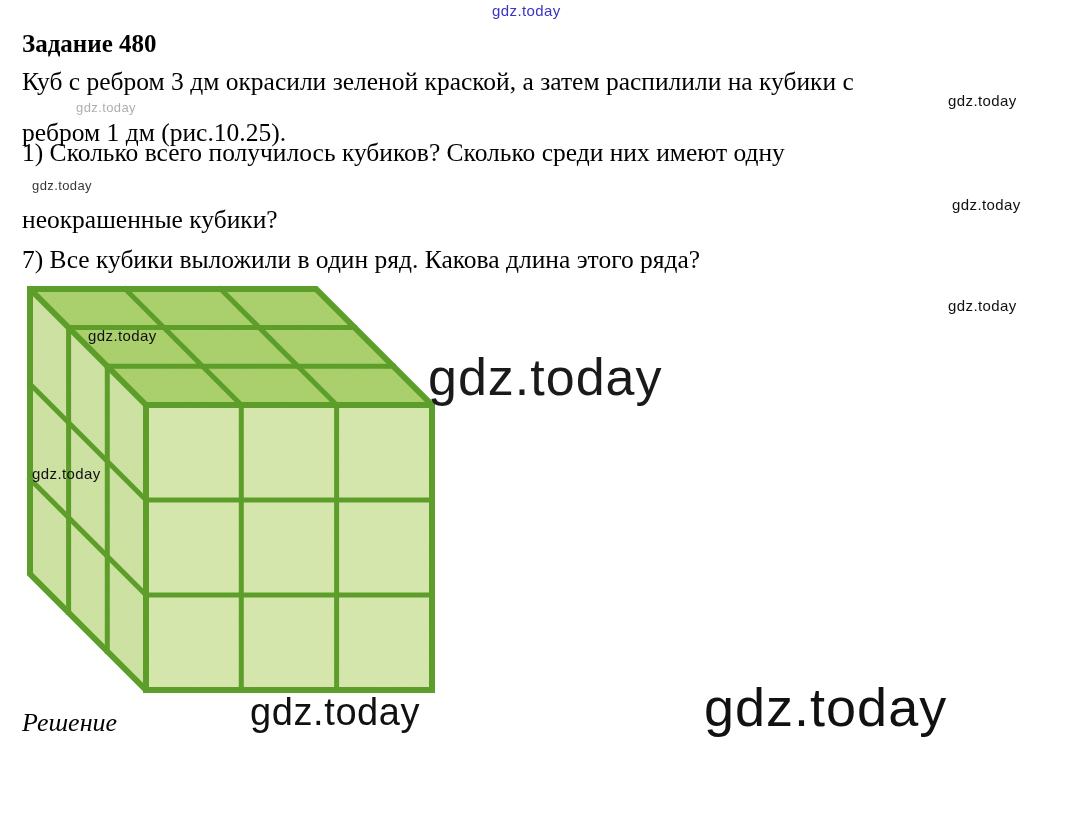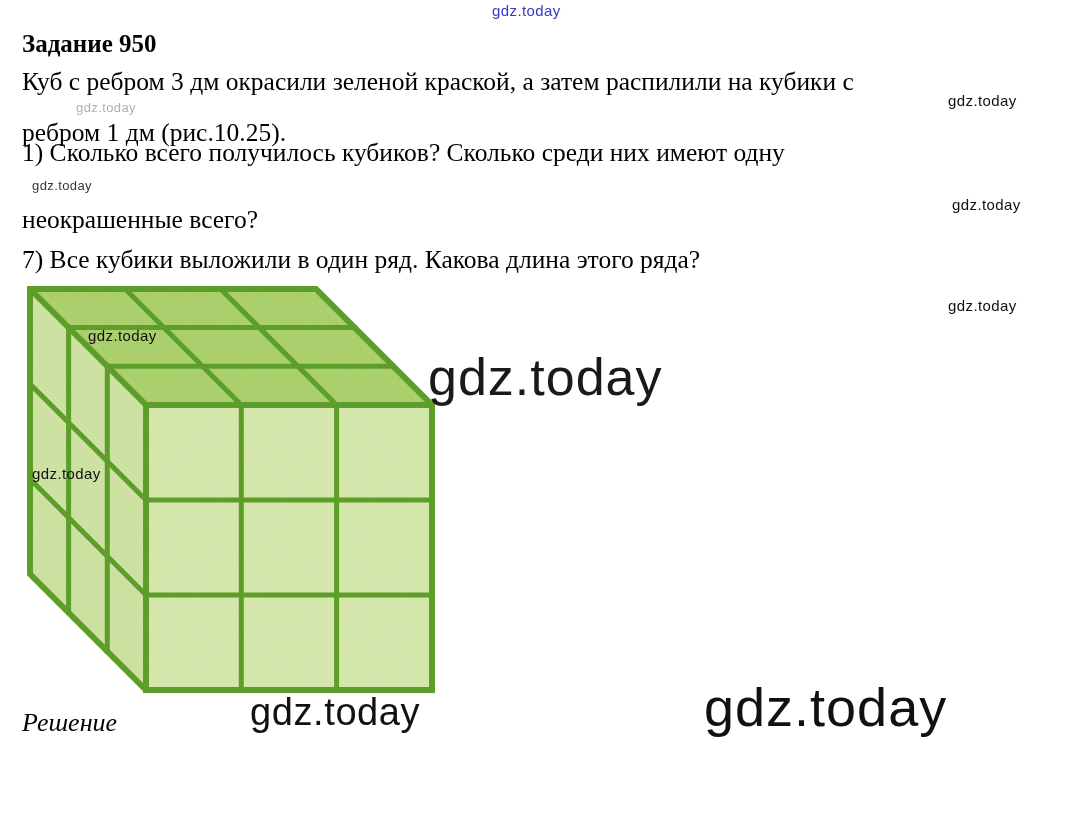--- a/index.html
+++ b/index.html
@@ -95,26 +95,26 @@
     width: 430px;
     height: 430px;
   }
   #cube-figure svg { display: block; }
 </style>
 </head>
 <body>
 
 <div id="page">
 
-  <div class="task-title">Задание 950</div>
+  <div class="task-title">Задание 480</div>
 
   <div class="body-line l1">Куб с ребром 3 дм окрасили зеленой краской, а затем распилили на кубики с</div>
   <div class="body-line l2">ребром 1 дм (рис.10.25).</div>
   <div class="body-line l3">1) Сколько всего получилось кубиков? Сколько среди них имеют одну</div>
-  <div class="body-line l5">неокрашенные всего?</div>
+  <div class="body-line l5">неокрашенные кубики?</div>
   <div class="body-line l6">7) Все кубики выложили в один ряд. Какова длина этого ряда?</div>
 
   <div class="solution-label">Решение</div>
 
   <div id="cube-figure">
     <svg width="430" height="430" viewBox="0 0 430 430" xmlns="http://www.w3.org/2000/svg">
       <defs>
 
         <filter id="grain" x="0" y="0" width="100%" height="100%">
           <feTurbulence type="fractalNoise" baseFrequency="0.85" numOctaves="3" result="n"></feTurbulence>

